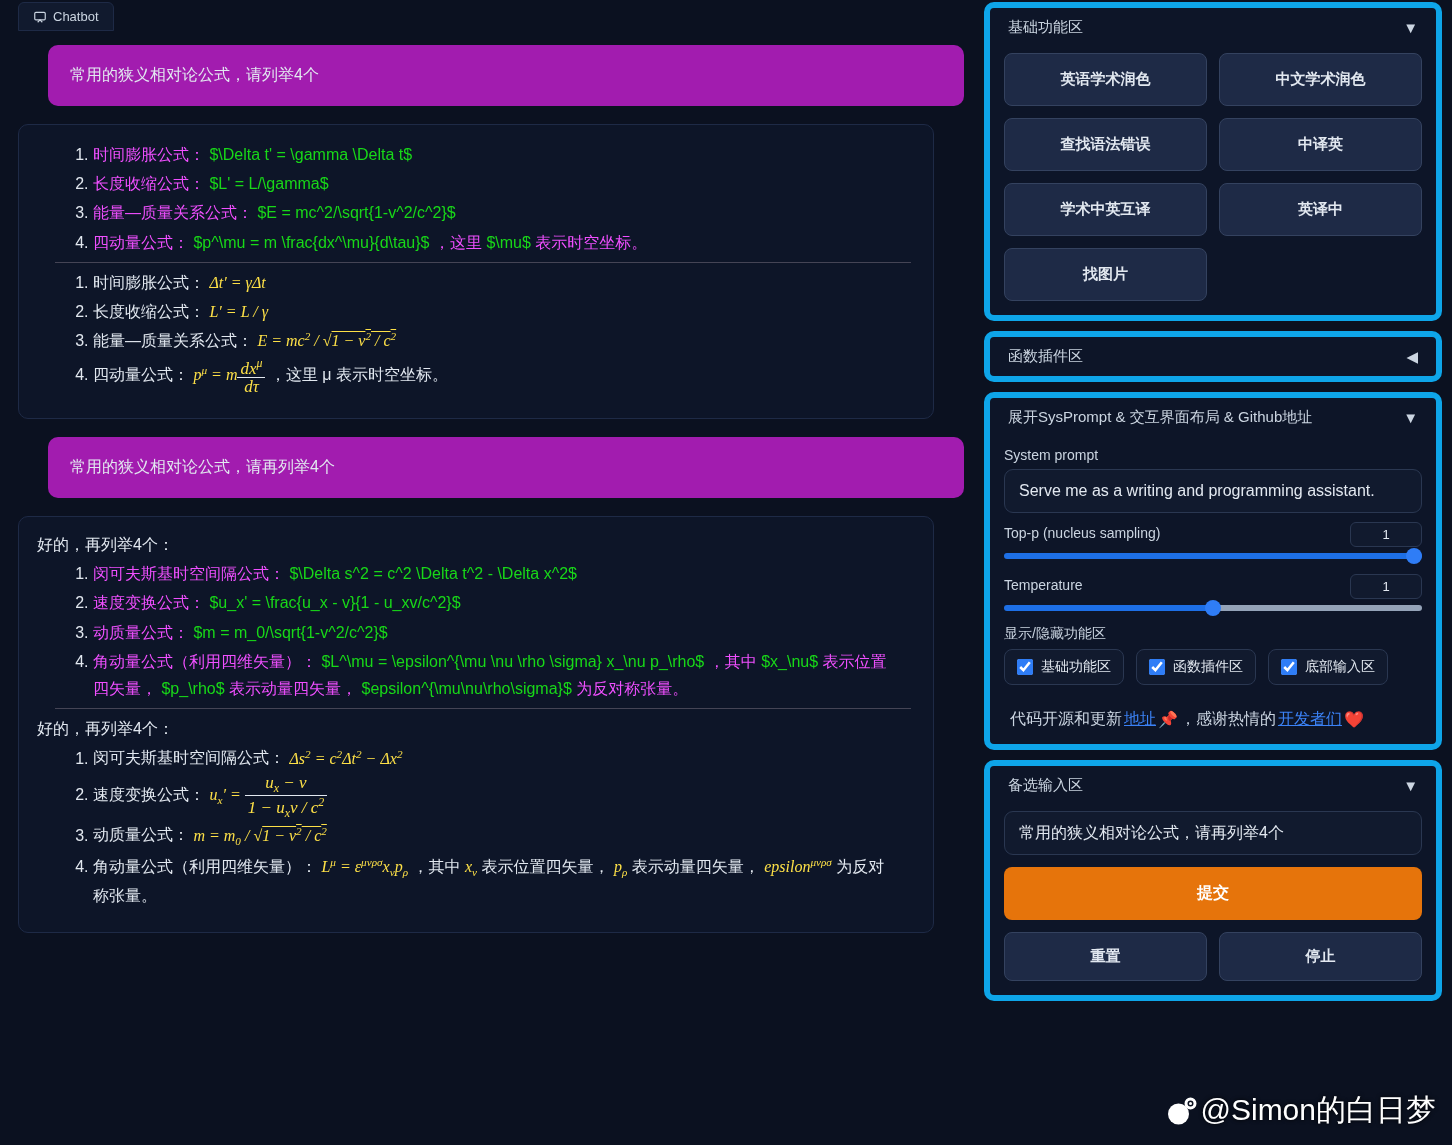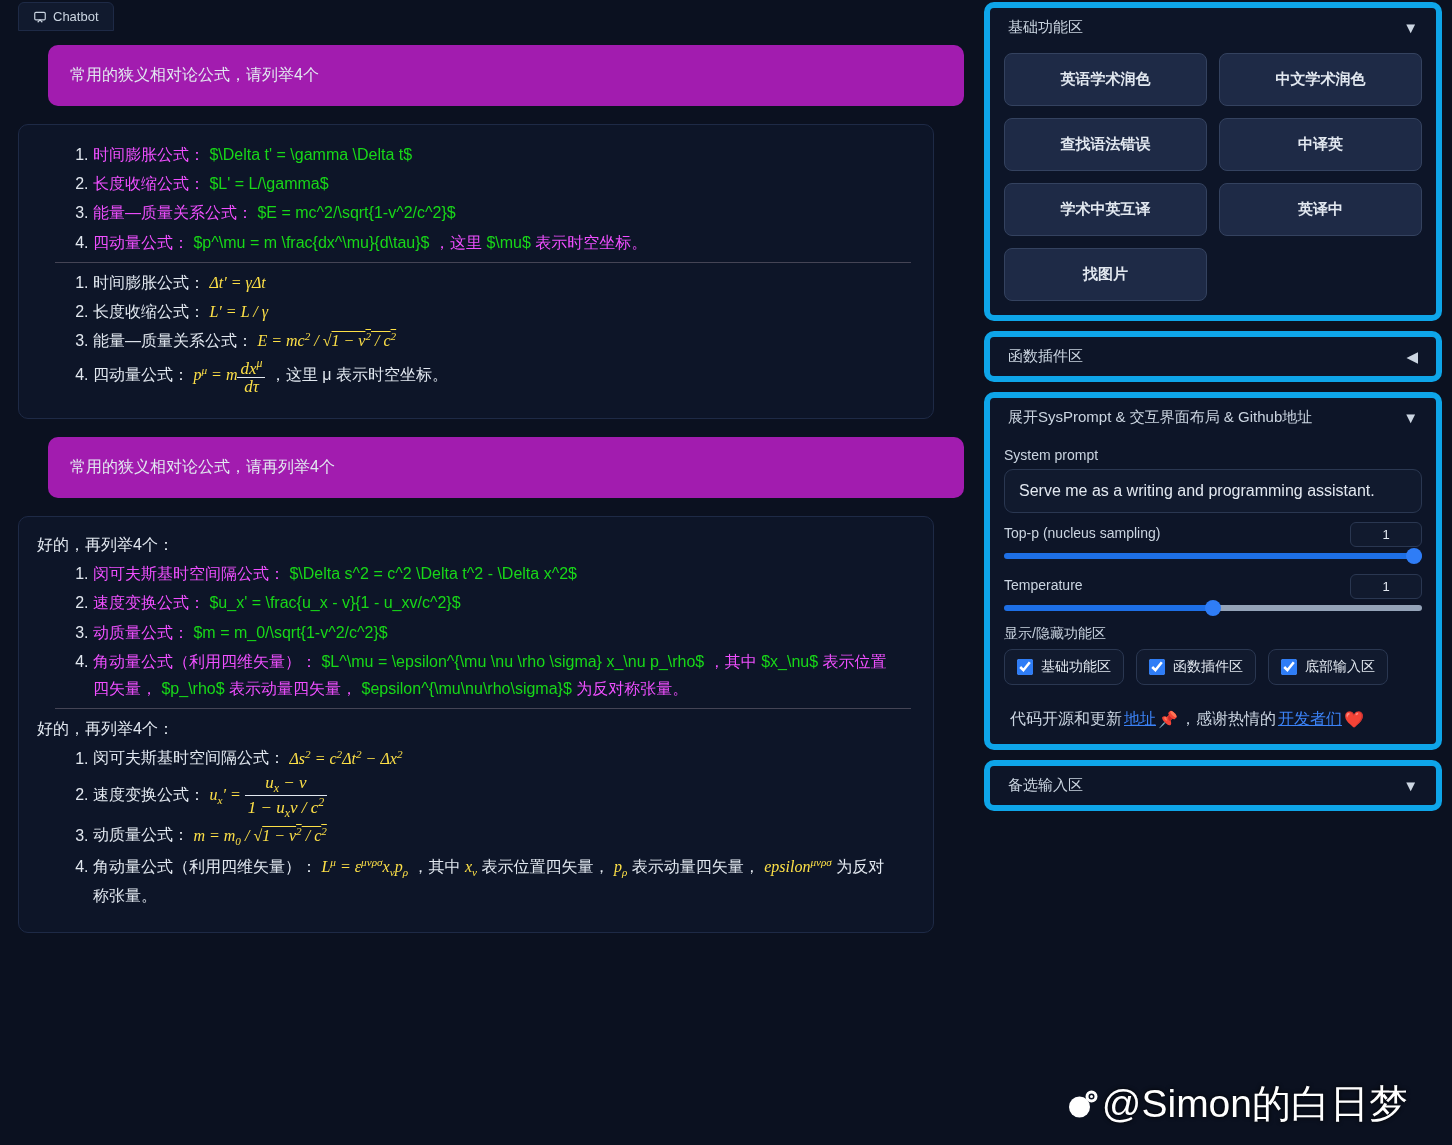--- a/index.html
+++ b/index.html
@@ -144,22 +144,22 @@
     width:100%; background:#e6740b; color:#fff; border:none;
     padding:16px 0; border-radius:8px; font-size:16px; font-weight:700;
     cursor:pointer; margin-top:12px;
   }
   .secondary-row { display:flex; gap:12px; margin-top:12px; }
   .secondary-btn {
     flex:1; background:#1e2a46; border:1px solid #34425f; color:#e2e8f0;
     padding:14px 0; border-radius:8px; font-size:15px; font-weight:600; text-align:center;
   }
   .watermark {
-    position:absolute; right:44px; bottom:14px; color:#fff;
-    font-size:39px; font-weight:500; text-shadow:0 0 4px #000;
+    position:absolute; right:16px; bottom:14px; color:#fff;
+    font-size:30px; font-weight:500; text-shadow:0 0 4px #000;
     display:flex; align-items:center; gap:0;
   }
   .watermark svg { width:36px; height:36px; }
   sup { font-size: 0.7em; }
   sub { font-size: 0.7em; }
 </style>
 </head>
 <body>
 
 <div class="left-panel">
@@ -354,20 +354,28 @@
         <span>❤️</span>
       </div>
     </div>
   </div>
 
   <div class="section">
     <div class="section-header">
       <span>备选输入区</span>
       <span>▼</span>
     </div>
+    <div class="section-body">
+      <input class="text-input" value="常用的狭义相对论公式，请再列举4个" style="">
+      <button class="submit-btn">提交</button>
+      <div class="secondary-row">
+        <div class="secondary-btn">重置</div>
+        <div class="secondary-btn">停止</div>
+      </div>
+    </div>
   </div>
 </div>
 
 <div class="watermark">
   <svg viewBox="0 0 24 24" fill="#fff">
       <circle cx="9" cy="14" r="7"></circle>
       <circle cx="17" cy="7" r="3" fill="none" stroke="#fff" stroke-width="2"></circle>
       <circle cx="17" cy="7" r="1"></circle>
     </svg>
   <span>@Simon的白日梦</span>

